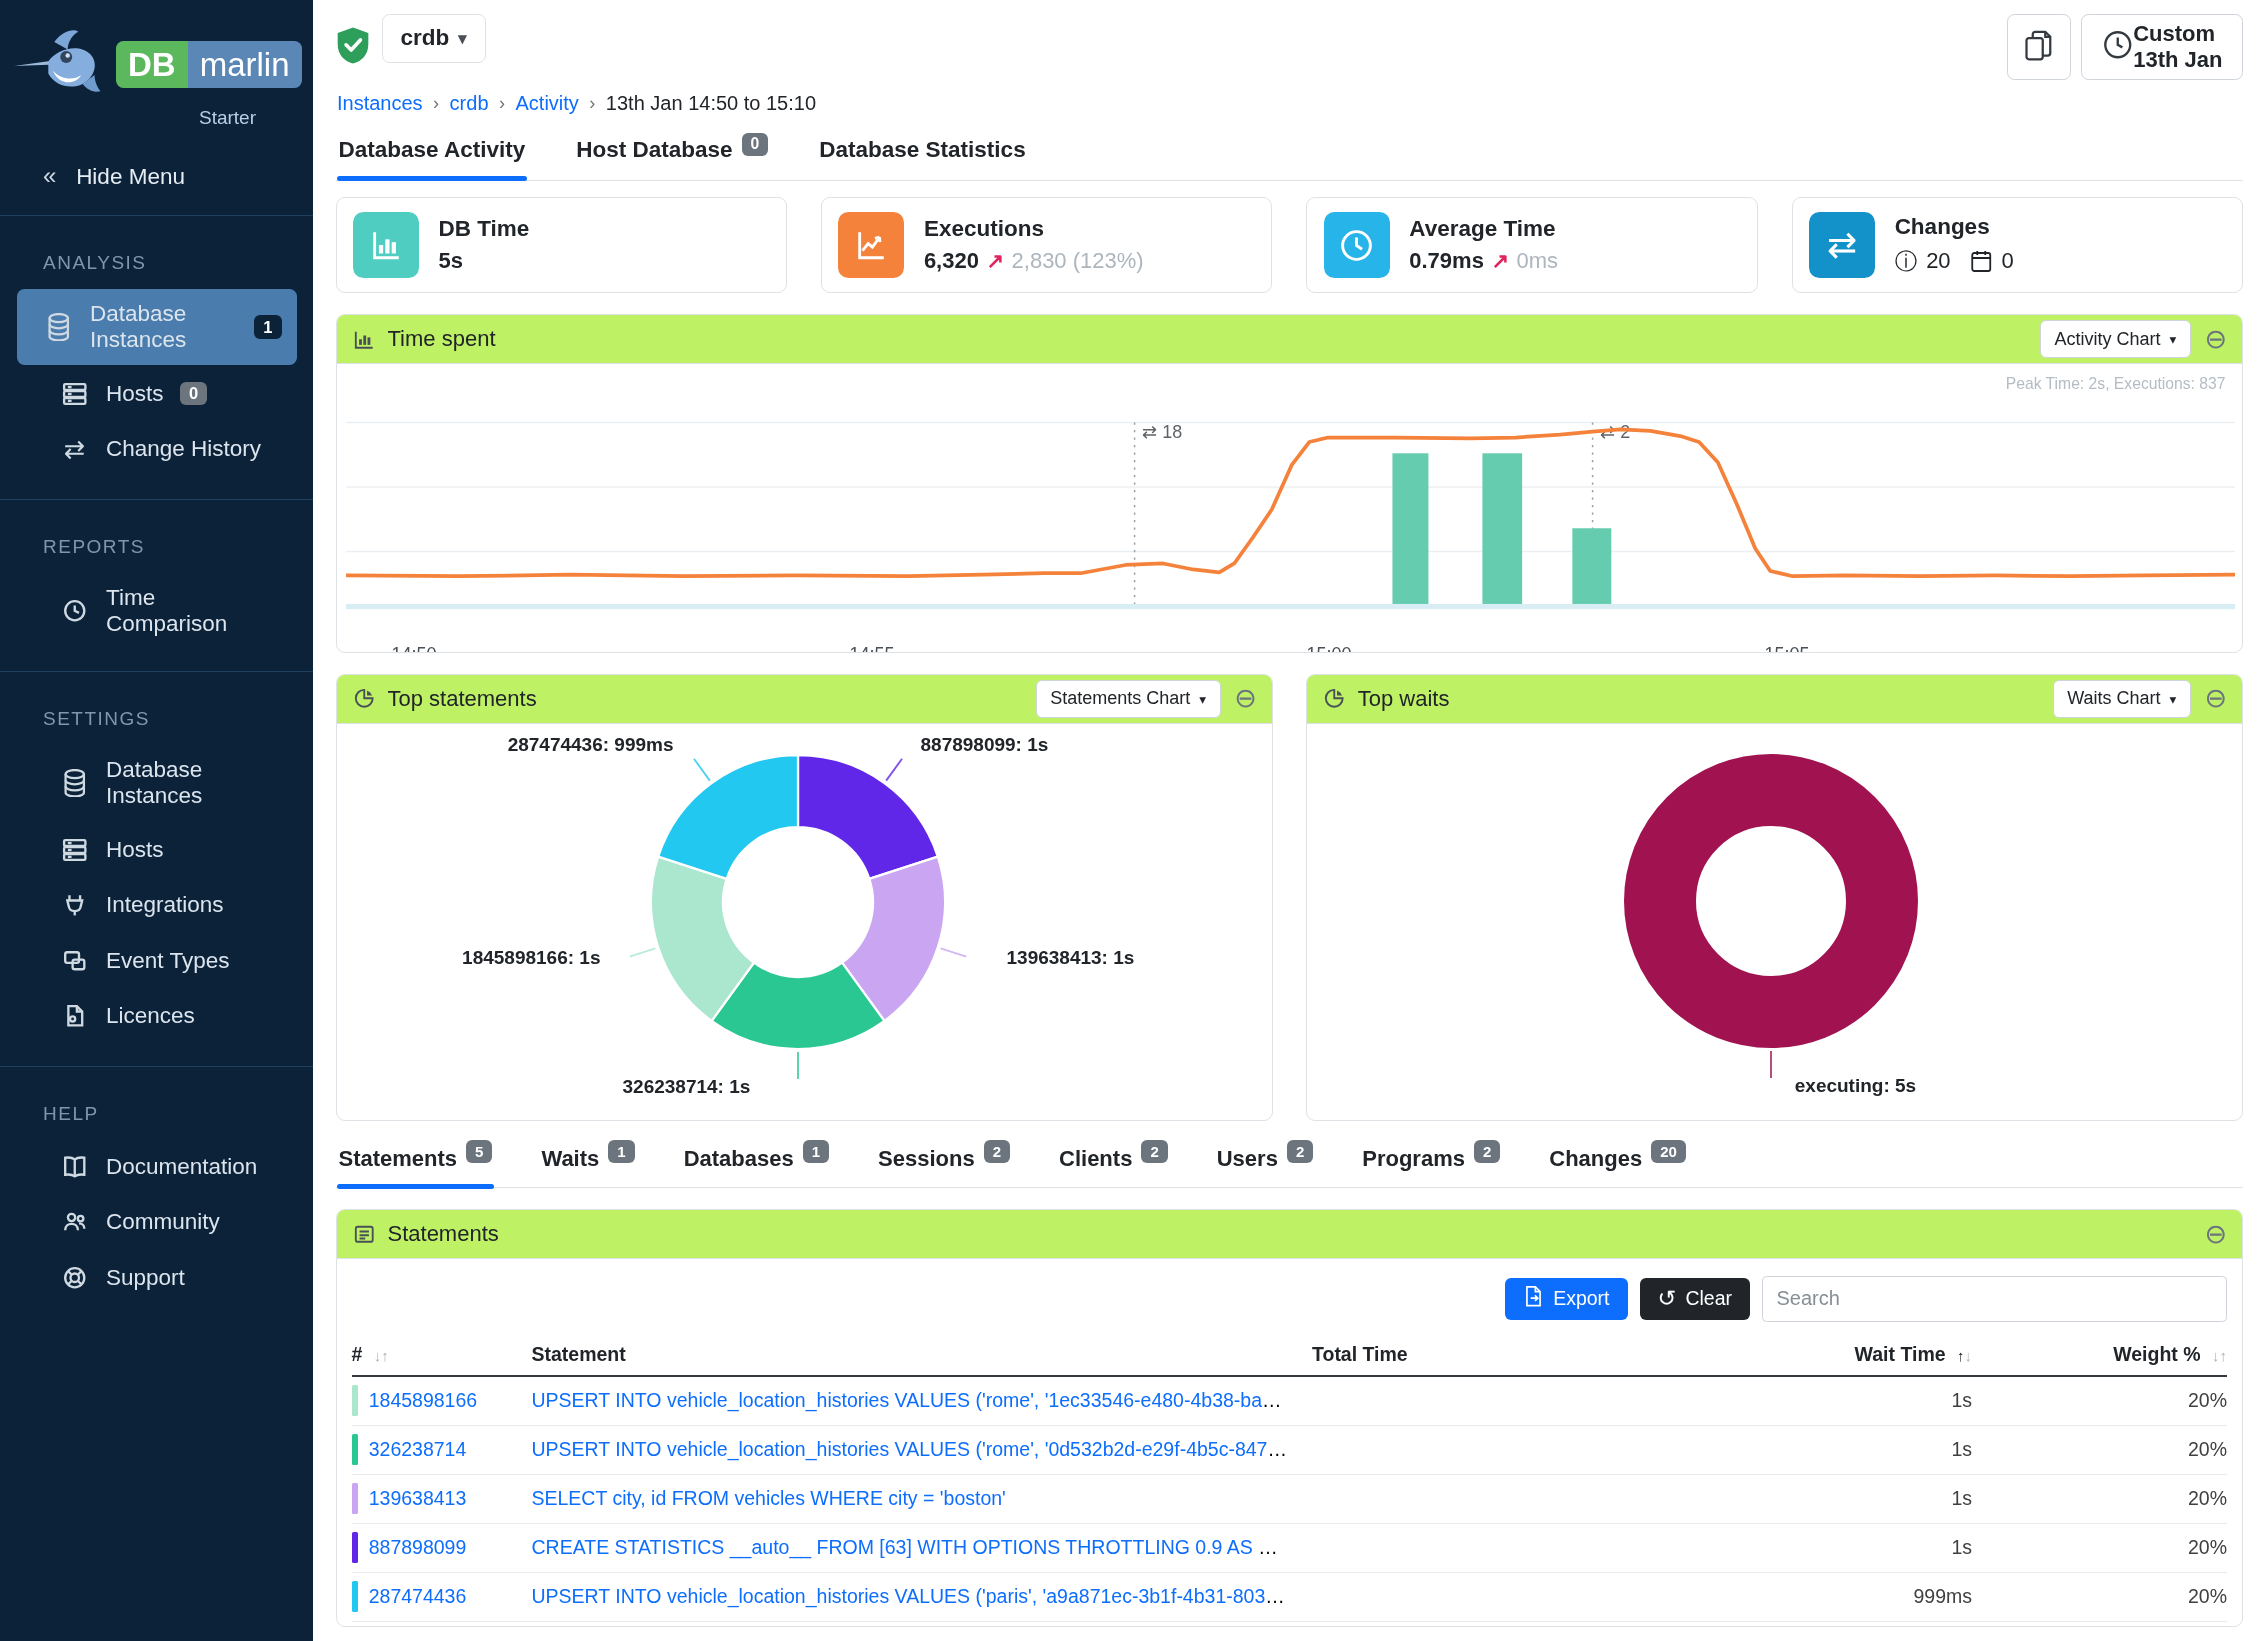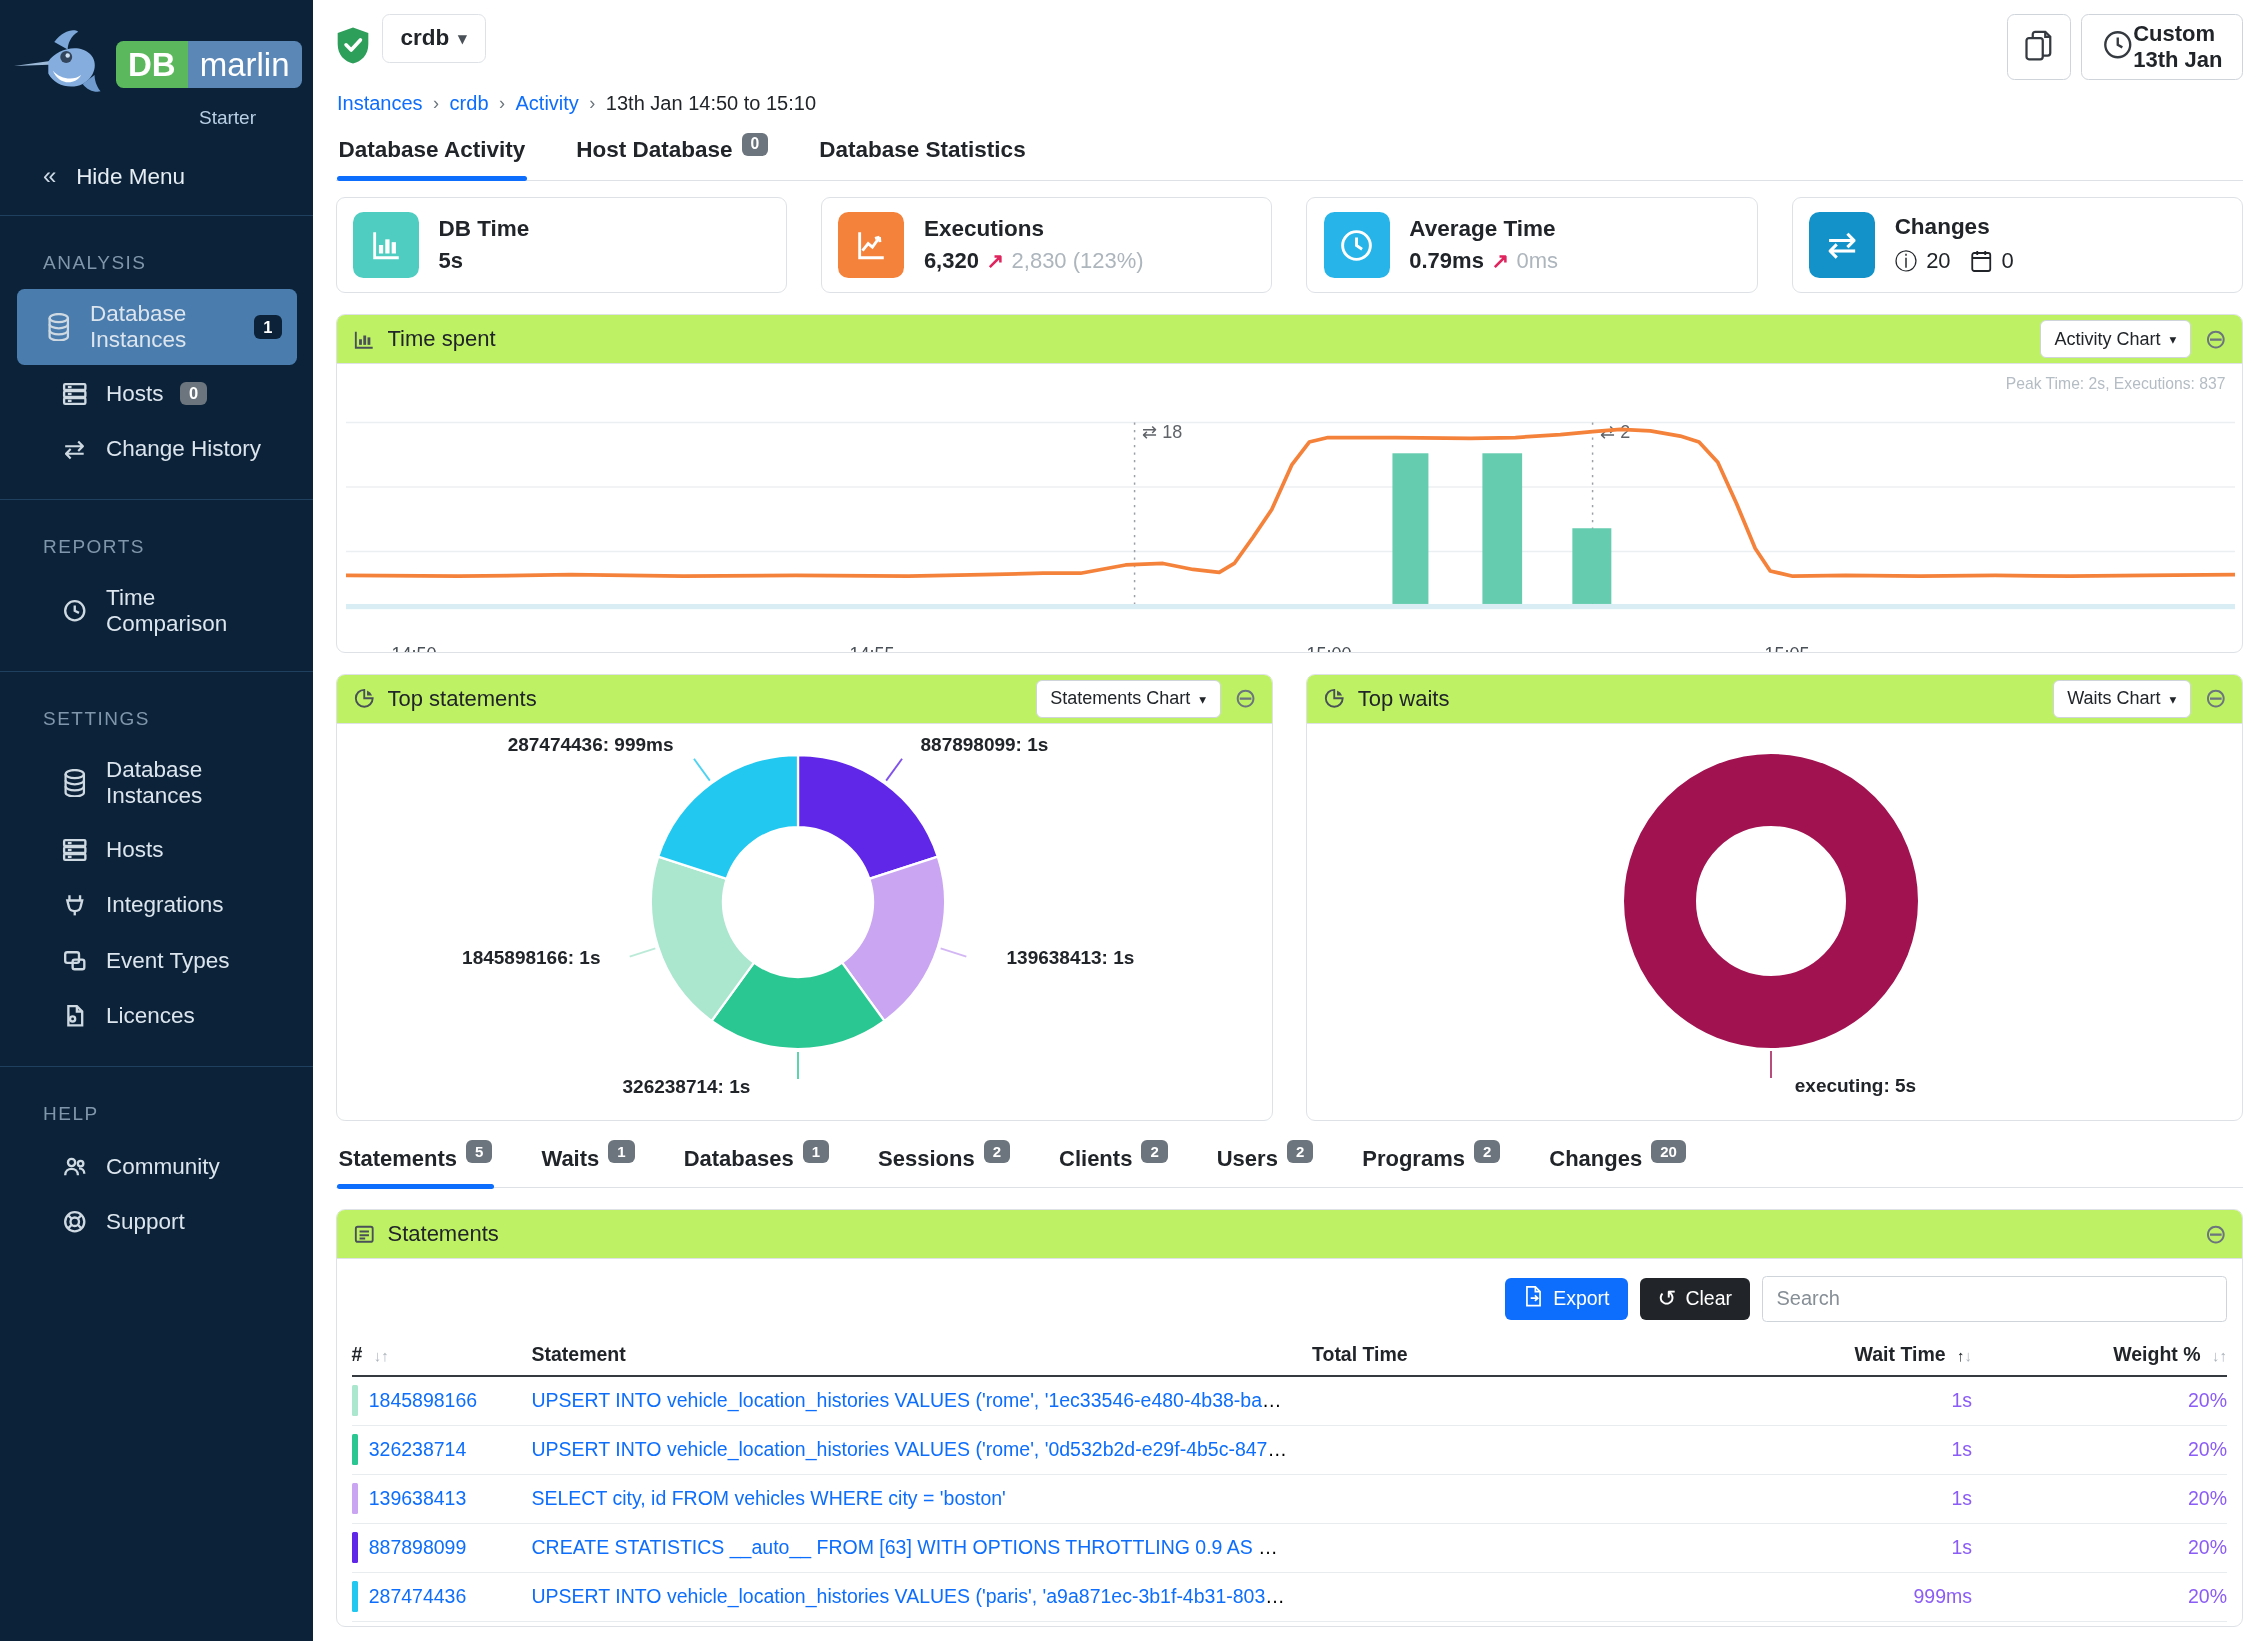--- a/index.html
+++ b/index.html
@@ -98,21 +98,21 @@
   .tr { display:grid; grid-template-columns:180px 1fr 240px 420px 255px; align-items:center; min-height:49px; border-bottom:0.7px solid #e9ecef; }
   .tr.head { font-size:19.5px; font-weight:bold; color:#212529; border-bottom:2.2px solid #343a40; min-height:43px; }
   .sort { color:#adb5bd; font-size:15px; margin-left:6px; }
   .sort .on { color:#212529; }
   .c-right { text-align:right; }
   .cell-id { display:flex; align-items:center; gap:10.5px; font-size:19.5px; }
   .colorbar { width:6.7px; height:31.5px; border-radius:1.5px; flex:none; }
   a.blue { color:#0d6efd; text-decoration:none; cursor:pointer; }
   .cell-stmt { font-size:19.5px; padding-right:22.5px; overflow:hidden; white-space:nowrap; text-overflow:ellipsis; }
   .ttbar { width:39px; height:31.5px; background:#a11350; border-radius:1.5px; }
-  .cell-num { font-size:19.5px; color:#8b5cf6; }
+  .cell-num { font-size:19.5px; color:#404040; }
 </style>
 </head>
 <body>
 
 <div class="page">
 
   <div class="sidebar">
     <div class="brand">
       <div class="brand-row">
         <span>
@@ -238,20 +238,29 @@
               <path d="M14 3 V8 H19"></path>
               <circle cx="10" cy="15" r="2.4"></circle>
             </svg>
         </span>
         <span>Licences</span>
       </div>
     </div>
 
     <div class="side-section">
       <div class="side-title">HELP</div>
+      <div class="side-item">
+        <span class="s-icon">
+          <svg class="sicon" width="25.5" height="25.5" viewBox="0 0 24 24">
+              <path d="M12 5 C10 3.5 6.5 3 3 3.5 V19.5 C6.5 19 10 19.5 12 21 C14 19.5 17.5 19 21 19.5 V3.5 C17.5 3 14 3.5 12 5 Z"></path>
+              <path d="M12 5 V21"></path>
+            </svg>
+        </span>
+        <span>Documentation</span>
+      </div>
       <div class="side-item">
         <span class="s-icon">
           <svg class="sicon" width="25.5" height="25.5" viewBox="0 0 24 24">
               <circle cx="9" cy="8" r="3.4"></circle>
               <path d="M3 20 C3 16 6 14 9 14 C12 14 15 16 15 20"></path>
               <circle cx="17.5" cy="9" r="2.6"></circle>
               <path d="M16 13.6 C19 13.6 21 15.6 21 18.6"></path>
             </svg>
         </span>
         <span>Community</span>

